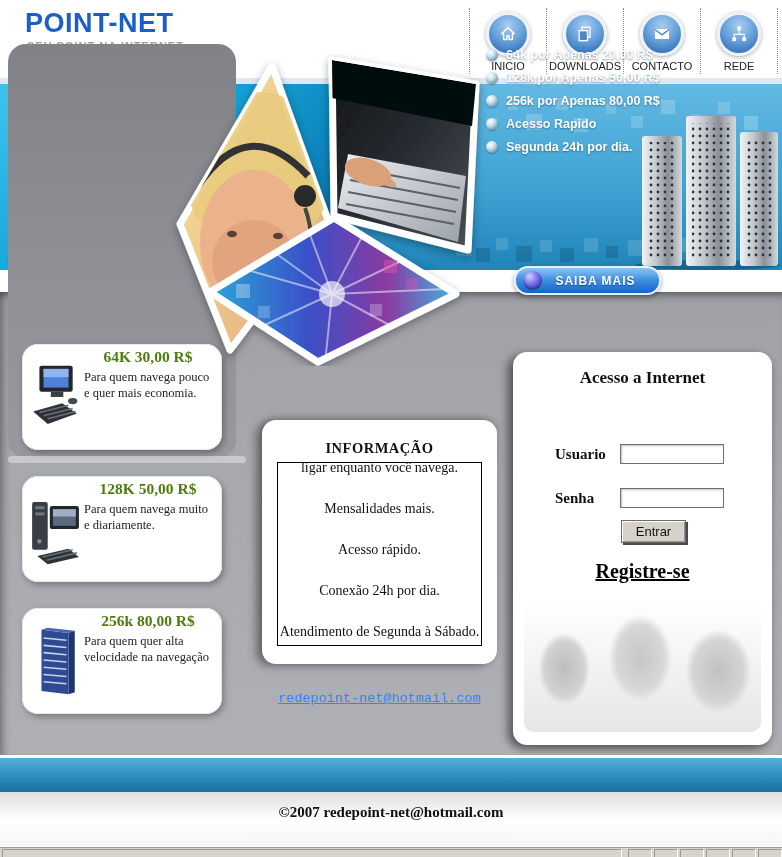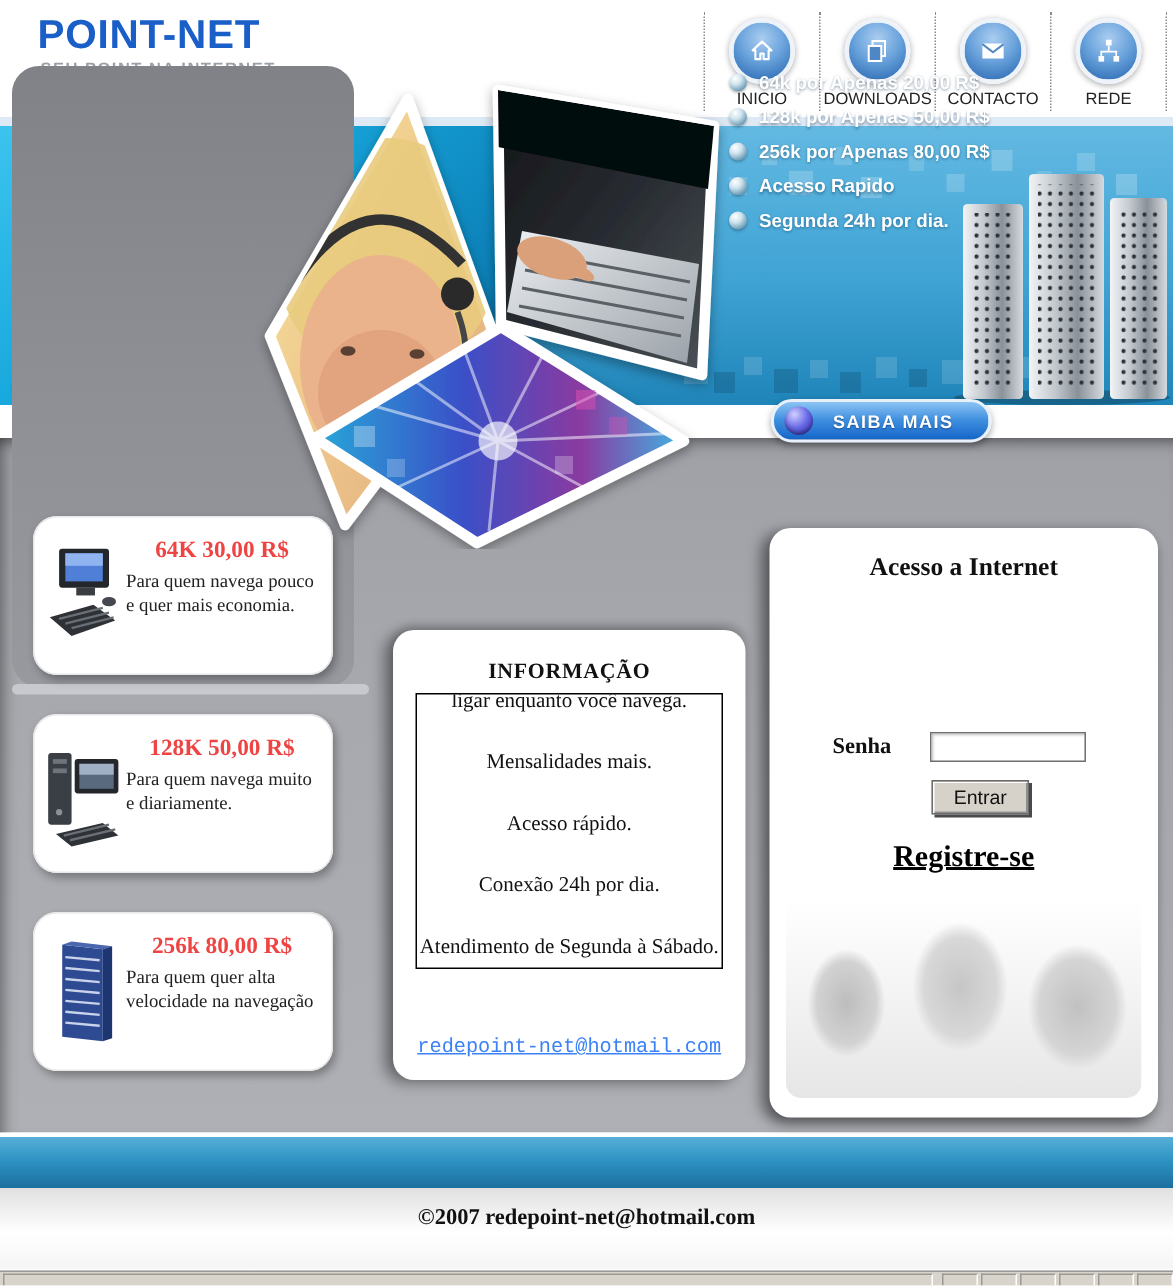--- a/index.html
+++ b/index.html
@@ -52,27 +52,27 @@
   #content{left:0;top:292px;width:782px;height:463px;z-index:2;
       background:linear-gradient(180deg,#9fa1a7 0%,#a7a9ae 40%,#aeb0b5 100%);
       box-shadow:inset 0 10px 10px -8px rgba(0,0,0,.5), inset 10px 0 10px -8px rgba(0,0,0,.4);}
   #left-rail{left:8px;top:44px;width:228px;height:706px;border-radius:18px;z-index:3;
       background:linear-gradient(180deg,#808288 0%,#8d8f95 50%,#97999f 100%);height:414px;}
   #rail-bottom-strip{left:8px;top:456px;width:238px;height:7px;border-radius:4px;background:#c7c9ce;z-index:3;}
 
   .plan-card{left:22px;width:200px;height:106px;background:#fff;border-radius:16px;z-index:4;cursor:pointer;
       box-shadow:2px 3px 6px rgba(0,0,0,.3), inset 0 0 0 1px #e8e8e8;}
   .plan-img{position:absolute;left:7px;top:16px;width:52px;height:76px;}
-  .plan-title{margin:14px 6px 4px 58px;text-align:center;font-family:"Liberation Serif",serif;
-      font-weight:bold;font-size:15.5px;color:#ef4444;}
+  .plan-title{margin:4px 6px 4px 58px;text-align:center;font-family:"Liberation Serif",serif;
+      font-weight:bold;font-size:15.5px;color:#4d7c0f;}
   .plan-desc{margin:2px 10px 0 62px;font-family:"Liberation Serif",serif;font-size:12.5px;
       line-height:1.25;color:#222;}
 
   
-  #info-panel{left:262px;top:420px;width:235px;height:300px;background:#fff;border-radius:14px;z-index:4;
+  #info-panel{left:262px;top:420px;width:235px;height:244px;background:#fff;border-radius:14px;z-index:4;
       box-shadow:-6px 2px 9px rgba(0,0,0,.38), 0 -3px 6px rgba(0,0,0,.18);}
   #info-title{margin-top:20px;text-align:center;font-family:"Liberation Serif",serif;
       font-weight:bold;font-size:14.5px;letter-spacing:.5px;color:#111;}
   #info-marquee{position:absolute;left:15px;top:42px;width:203px;height:182px;border:1px solid #000;
       overflow:hidden;}
   #info-marquee p{margin:0 0 24px 0;line-height:17px;text-align:center;
       font-family:"Liberation Serif",serif;font-size:14px;color:#111;}
   #info-marquee p:first-child{margin-top:-4px;}
   #info-email{position:absolute;left:0;top:268px;width:100%;text-align:center;}
   #info-email a{font-family:Liberation Mono, monospace;font-size:13.5px;color:#3b82f6;text-decoration:underline;cursor:pointer;}
@@ -412,20 +412,24 @@
       <p>Conexão 24h por dia.</p>
       <p>Atendimento de Segunda à Sábado.</p>
     </div>
     <div id="info-email">
       <a>redepoint-net@hotmail.com</a>
     </div>
   </div>
 
   <div id="login-panel" class="abs">
     <div id="login-title">Acesso a Internet</div>
+    <div class="form-row" style="top:92px;">
+      <span class="form-label">Usuario</span>
+      <input class="form-input" type="text" style="">
+    </div>
     <div class="form-row" style="top:136px;">
       <span class="form-label">Senha</span>
       <input class="form-input" type="password" style="">
     </div>
     <button id="entrar-btn">Entrar</button>
     <div id="register-link">
       <a>Registre-se</a>
     </div>
     <div id="people-image"></div>
   </div>

